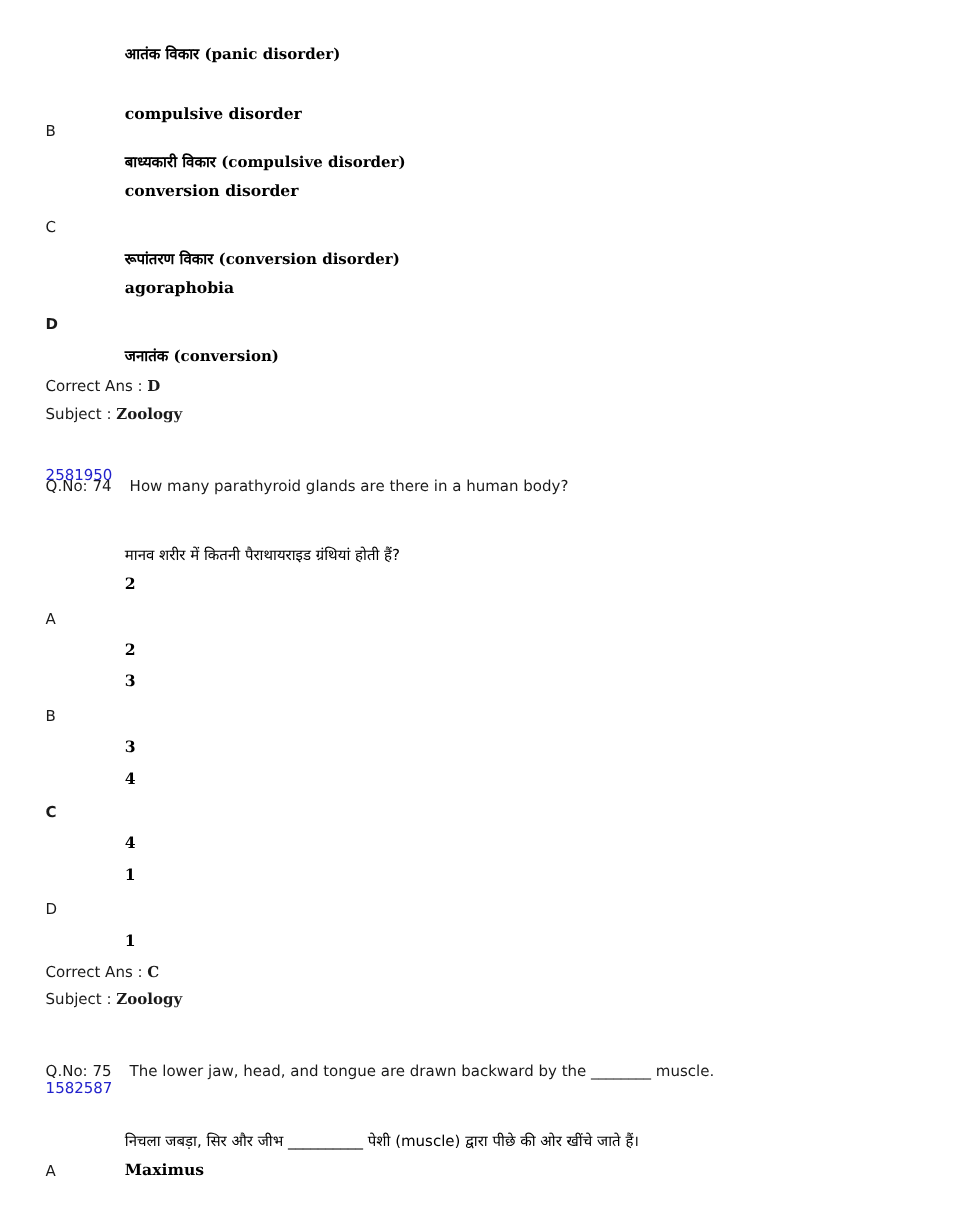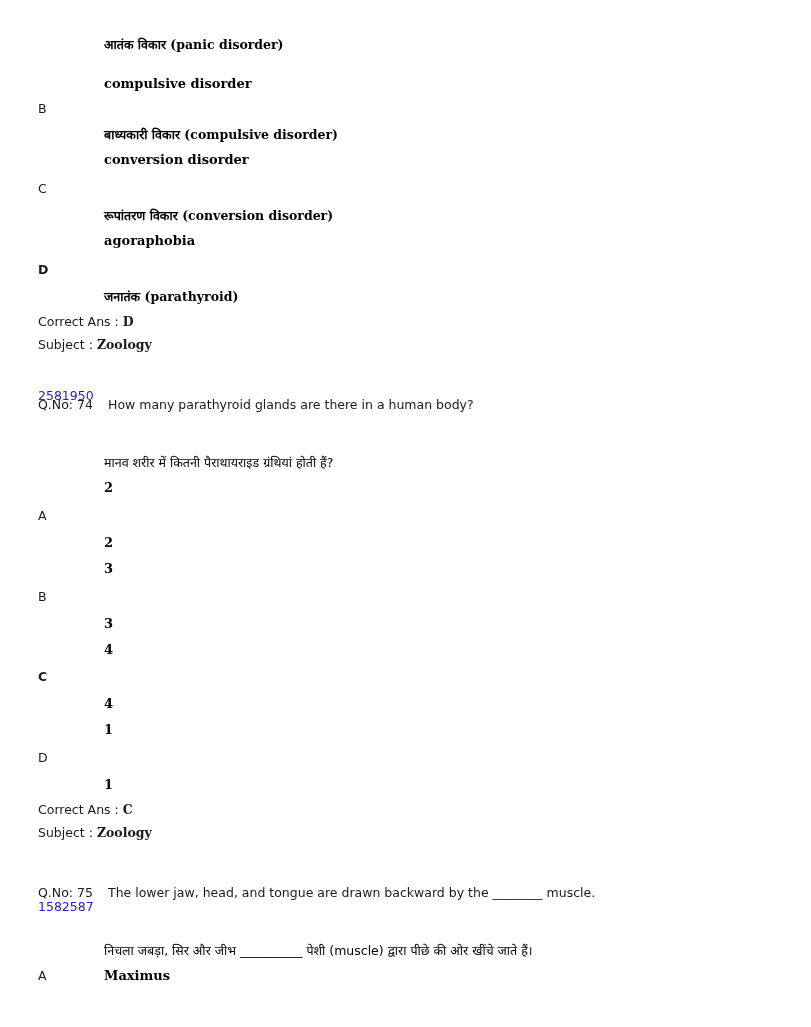--- a/index.html
+++ b/index.html
@@ -78,29 +78,29 @@
     position: absolute;
     left: 104px;
   }
 </style>
 </head>
 <body>
 
 <div class="page">
   <div id="content">
       <div class="opt-text serif-b" style="top: 36px;">आतंक विकार (panic disorder)</div>
-      <div class="opt-text eng-b" style="top: 76px;">compulsive disorder</div>
+      <div class="opt-text eng-b" style="top: 88px;">compulsive disorder</div>
       <div class="lbl" style="top: 101px;">B</div>
       <div class="opt-text serif-b" style="top: 126px;">बाध्यकारी विकार (compulsive disorder)</div>
       <div class="opt-text eng-b" style="top: 152px;">conversion disorder</div>
       <div class="lbl" style="top: 181px;">C</div>
       <div class="opt-text serif-b" style="top: 207px;">रूपांतरण विकार (conversion disorder)</div>
       <div class="opt-text eng-b" style="top: 233px;">agoraphobia</div>
       <div class="lbl bold" style="top: 262px;">D</div>
-      <div class="opt-text serif-b" style="top: 288px;">जनातंक (parathyroid)</div>
+      <div class="opt-text serif-b" style="top: 288px;">जनातंक (conversion)</div>
       <div class="meta" style="top: 314px;"><span>Correct Ans :</span> <b>D</b></div>
       <div class="meta" style="top: 337px;"><span>Subject :</span> <b>Zoology</b></div>
       <div class="qno" style="top: 397px;">Q.No: 74</div>
       <div class="qid" style="top: 388px;">2581950</div>
       <div class="qtext" style="top: 397px;">How many parathyroid glands are there in a human body?</div>
       <div class="opt-text dev" style="top: 454px;">मानव शरीर में कितनी पैराथायराइड ग्रंथियां होती हैं?</div>
       <div class="opt-text eng-b" style="top: 480px;">2</div>
       <div class="lbl" style="top: 508px;">A</div>
       <div class="opt-text eng-b" style="top: 535px;">2</div>
       <div class="opt-text eng-b" style="top: 561px;">3</div>

